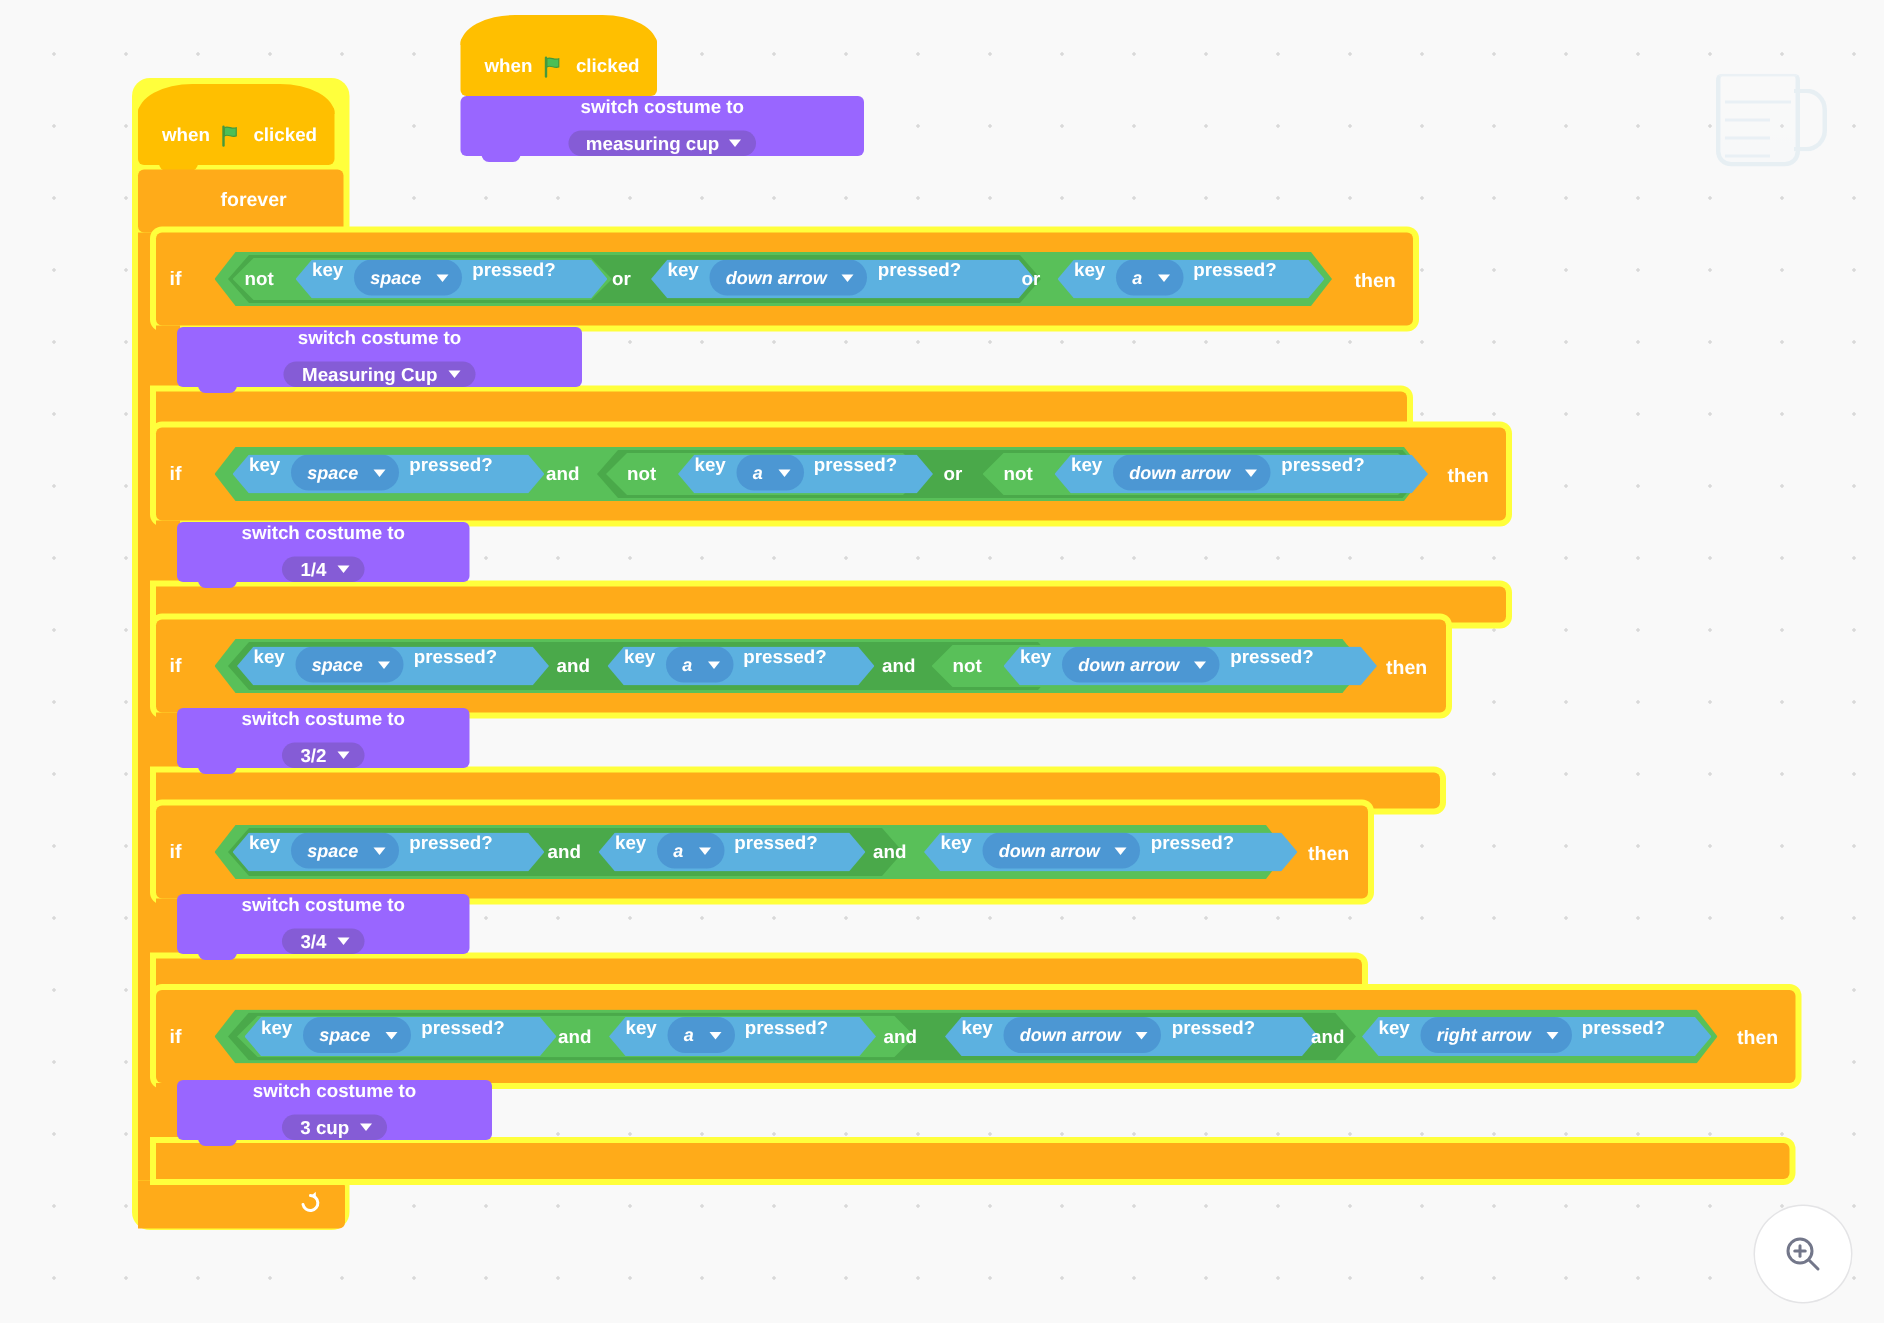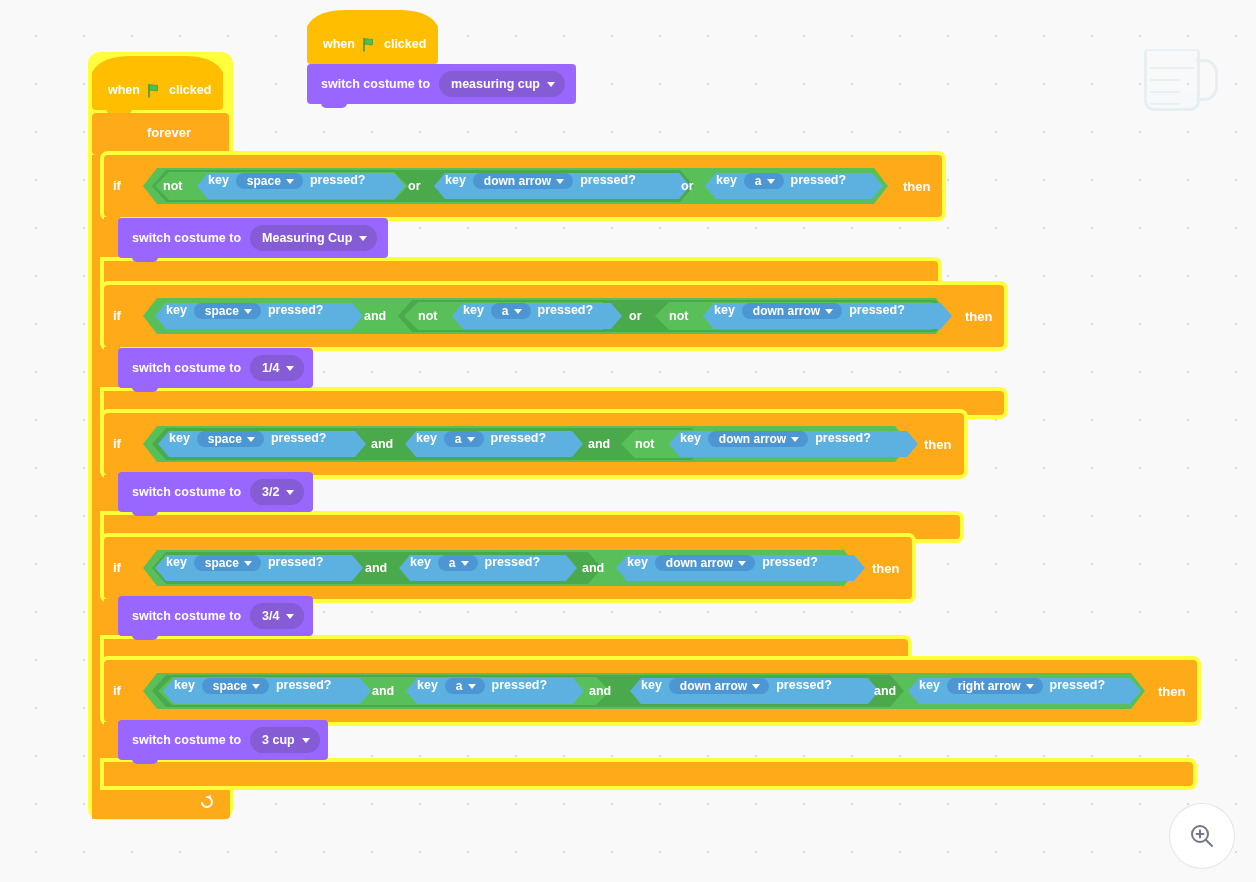--- a/index.html
+++ b/index.html
@@ -77,45 +77,46 @@
     border-radius: 0 0 6px 6px;
   }
 
   
   .looks {
     background: #9966ff;
     border-radius: 4px;
     height: 40px;
     padding: 0 14px;
     gap: 9px;
+    flex-direction: column;
   }
 
   
   .dropdown {
     background: #855cd6;
     border-radius: 14px;
     height: 26px;
     padding: 0 10px 0 12px;
     display: inline-flex;
     align-items: center;
     gap: 7px;
     font-size: 12.5px;
     font-weight: bold;
     color: #fff;
   }
   
   .dd-sensing {
     background: #4c97d3;
     border-radius: 14px;
-    height: 16px;
+    height: 24px;
     padding: 0 9px 0 11px;
     display: inline-flex;
     align-items: center;
-    gap: 5px;
-    font-size: 12px; font-weight: bold; color: #fff;
+    gap: 10px;
+    font-size: 12px; font-weight: bold; color: #fff; font-style: italic;
   }
   .caret {
     width: 0; height: 0;
     border-left: 4.5px solid transparent;
     border-right: 4.5px solid transparent;
     border-top: 5px solid #ffffff;
     display: inline-block;
   }
 
   

